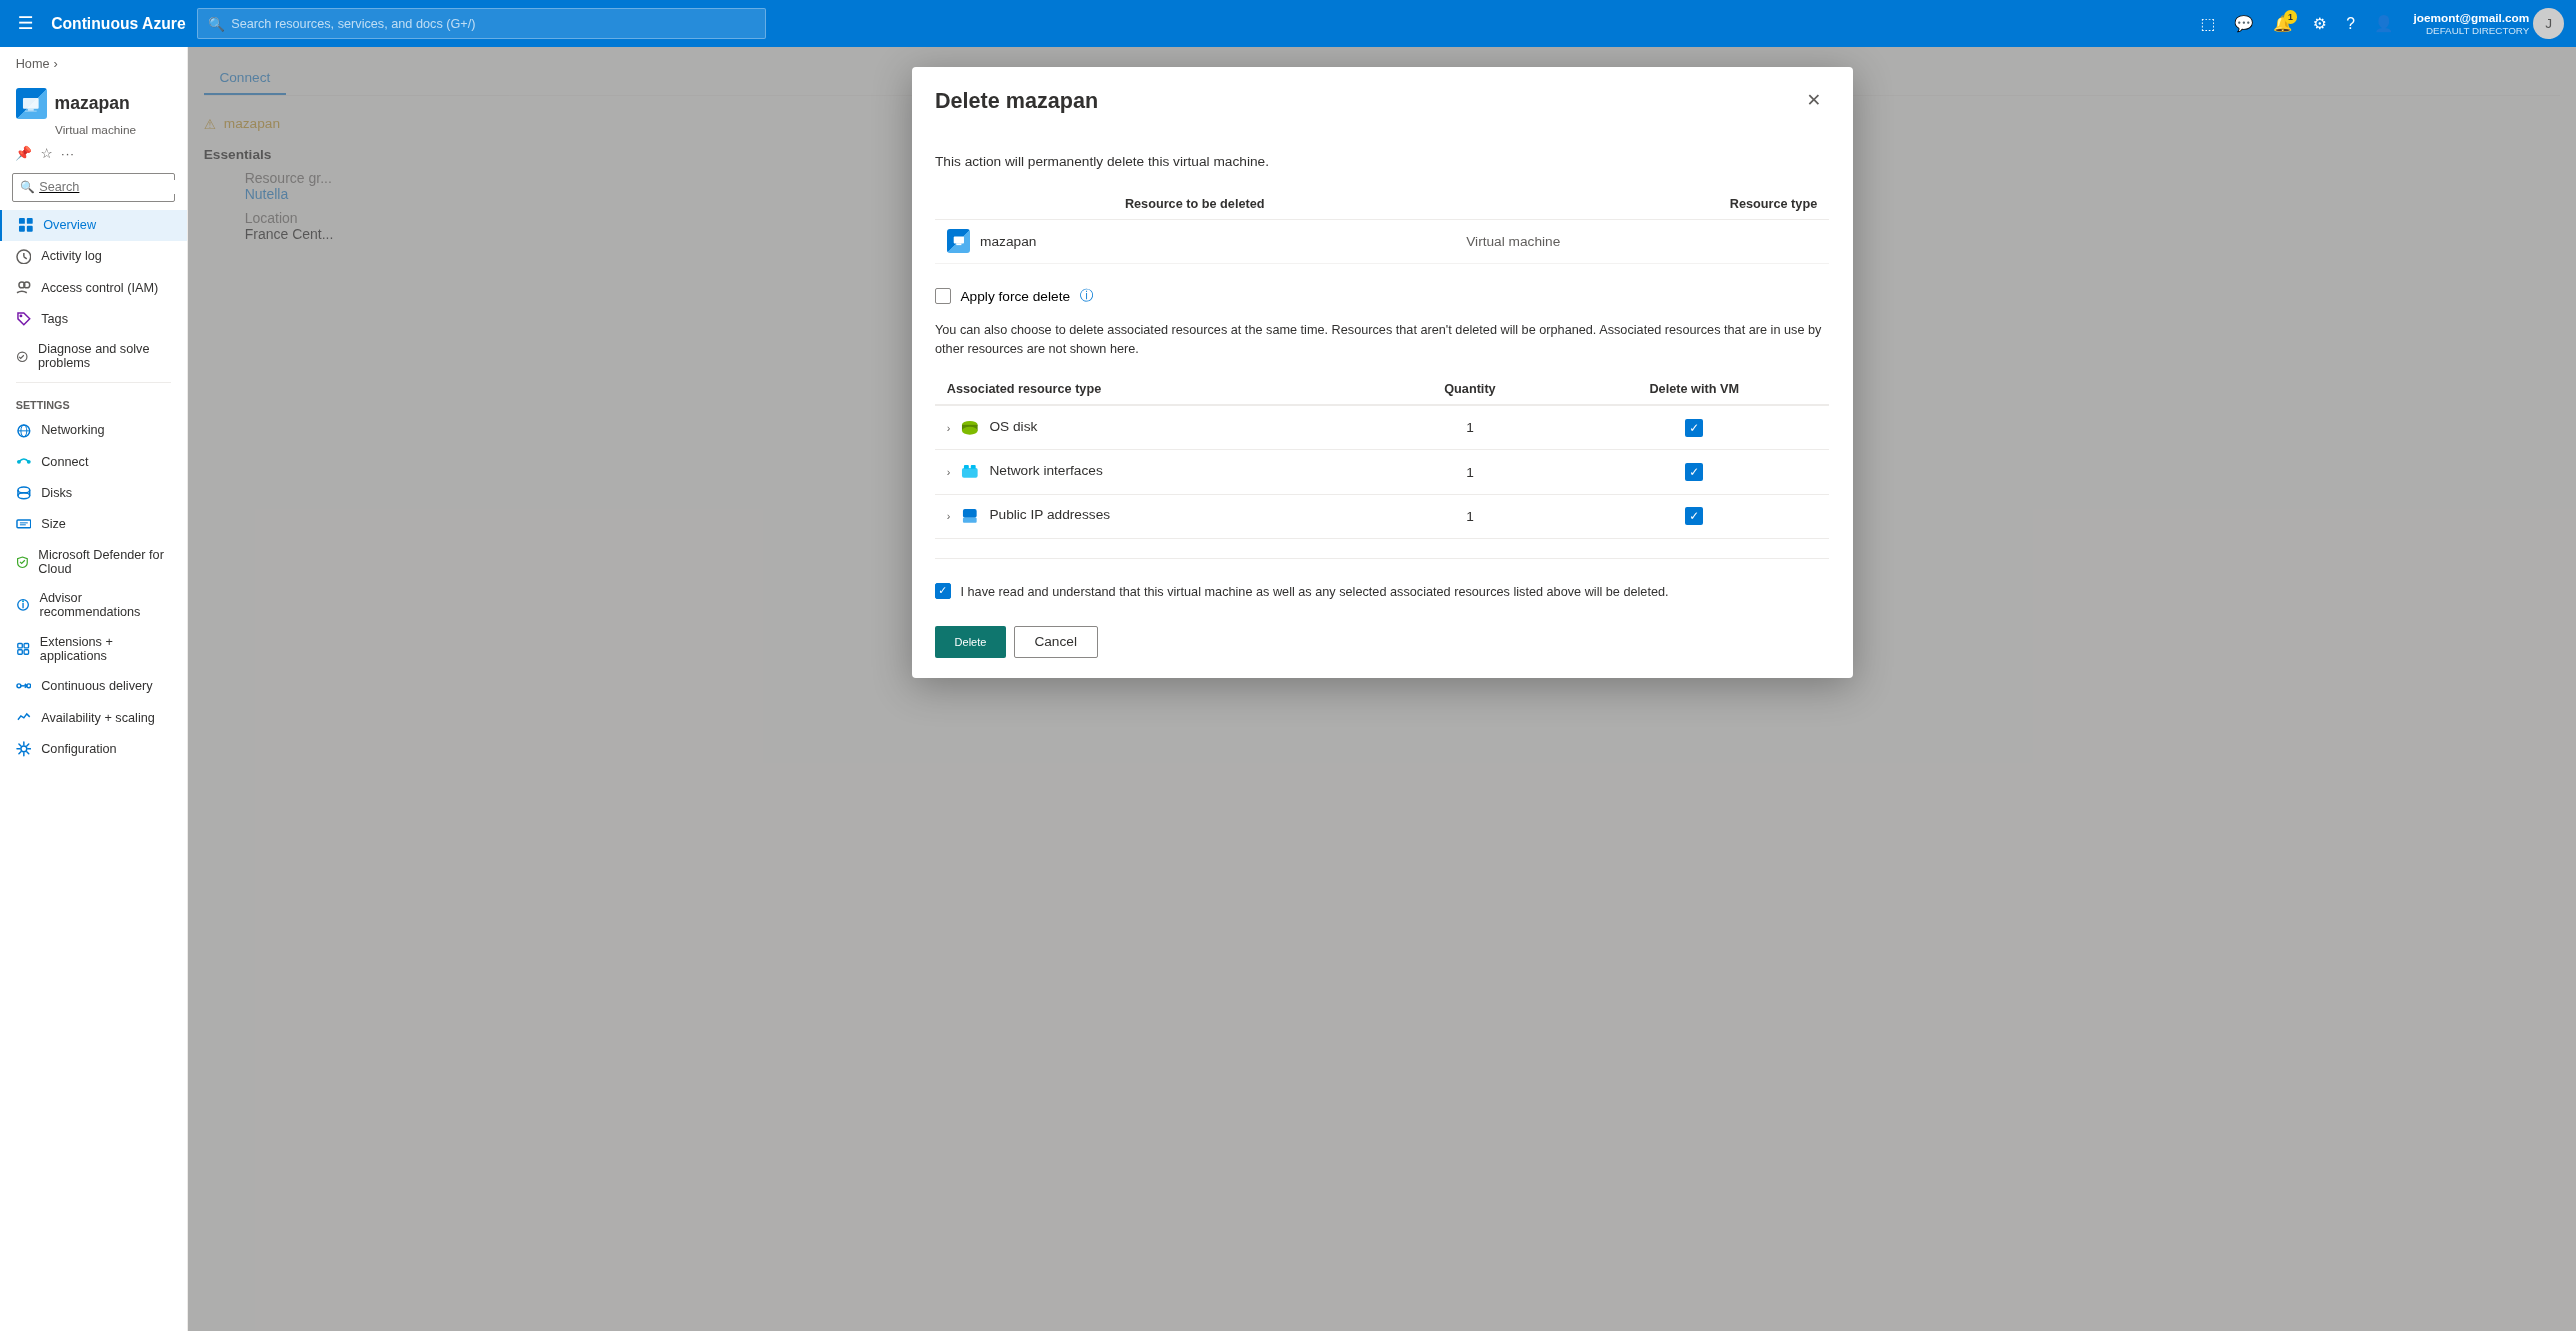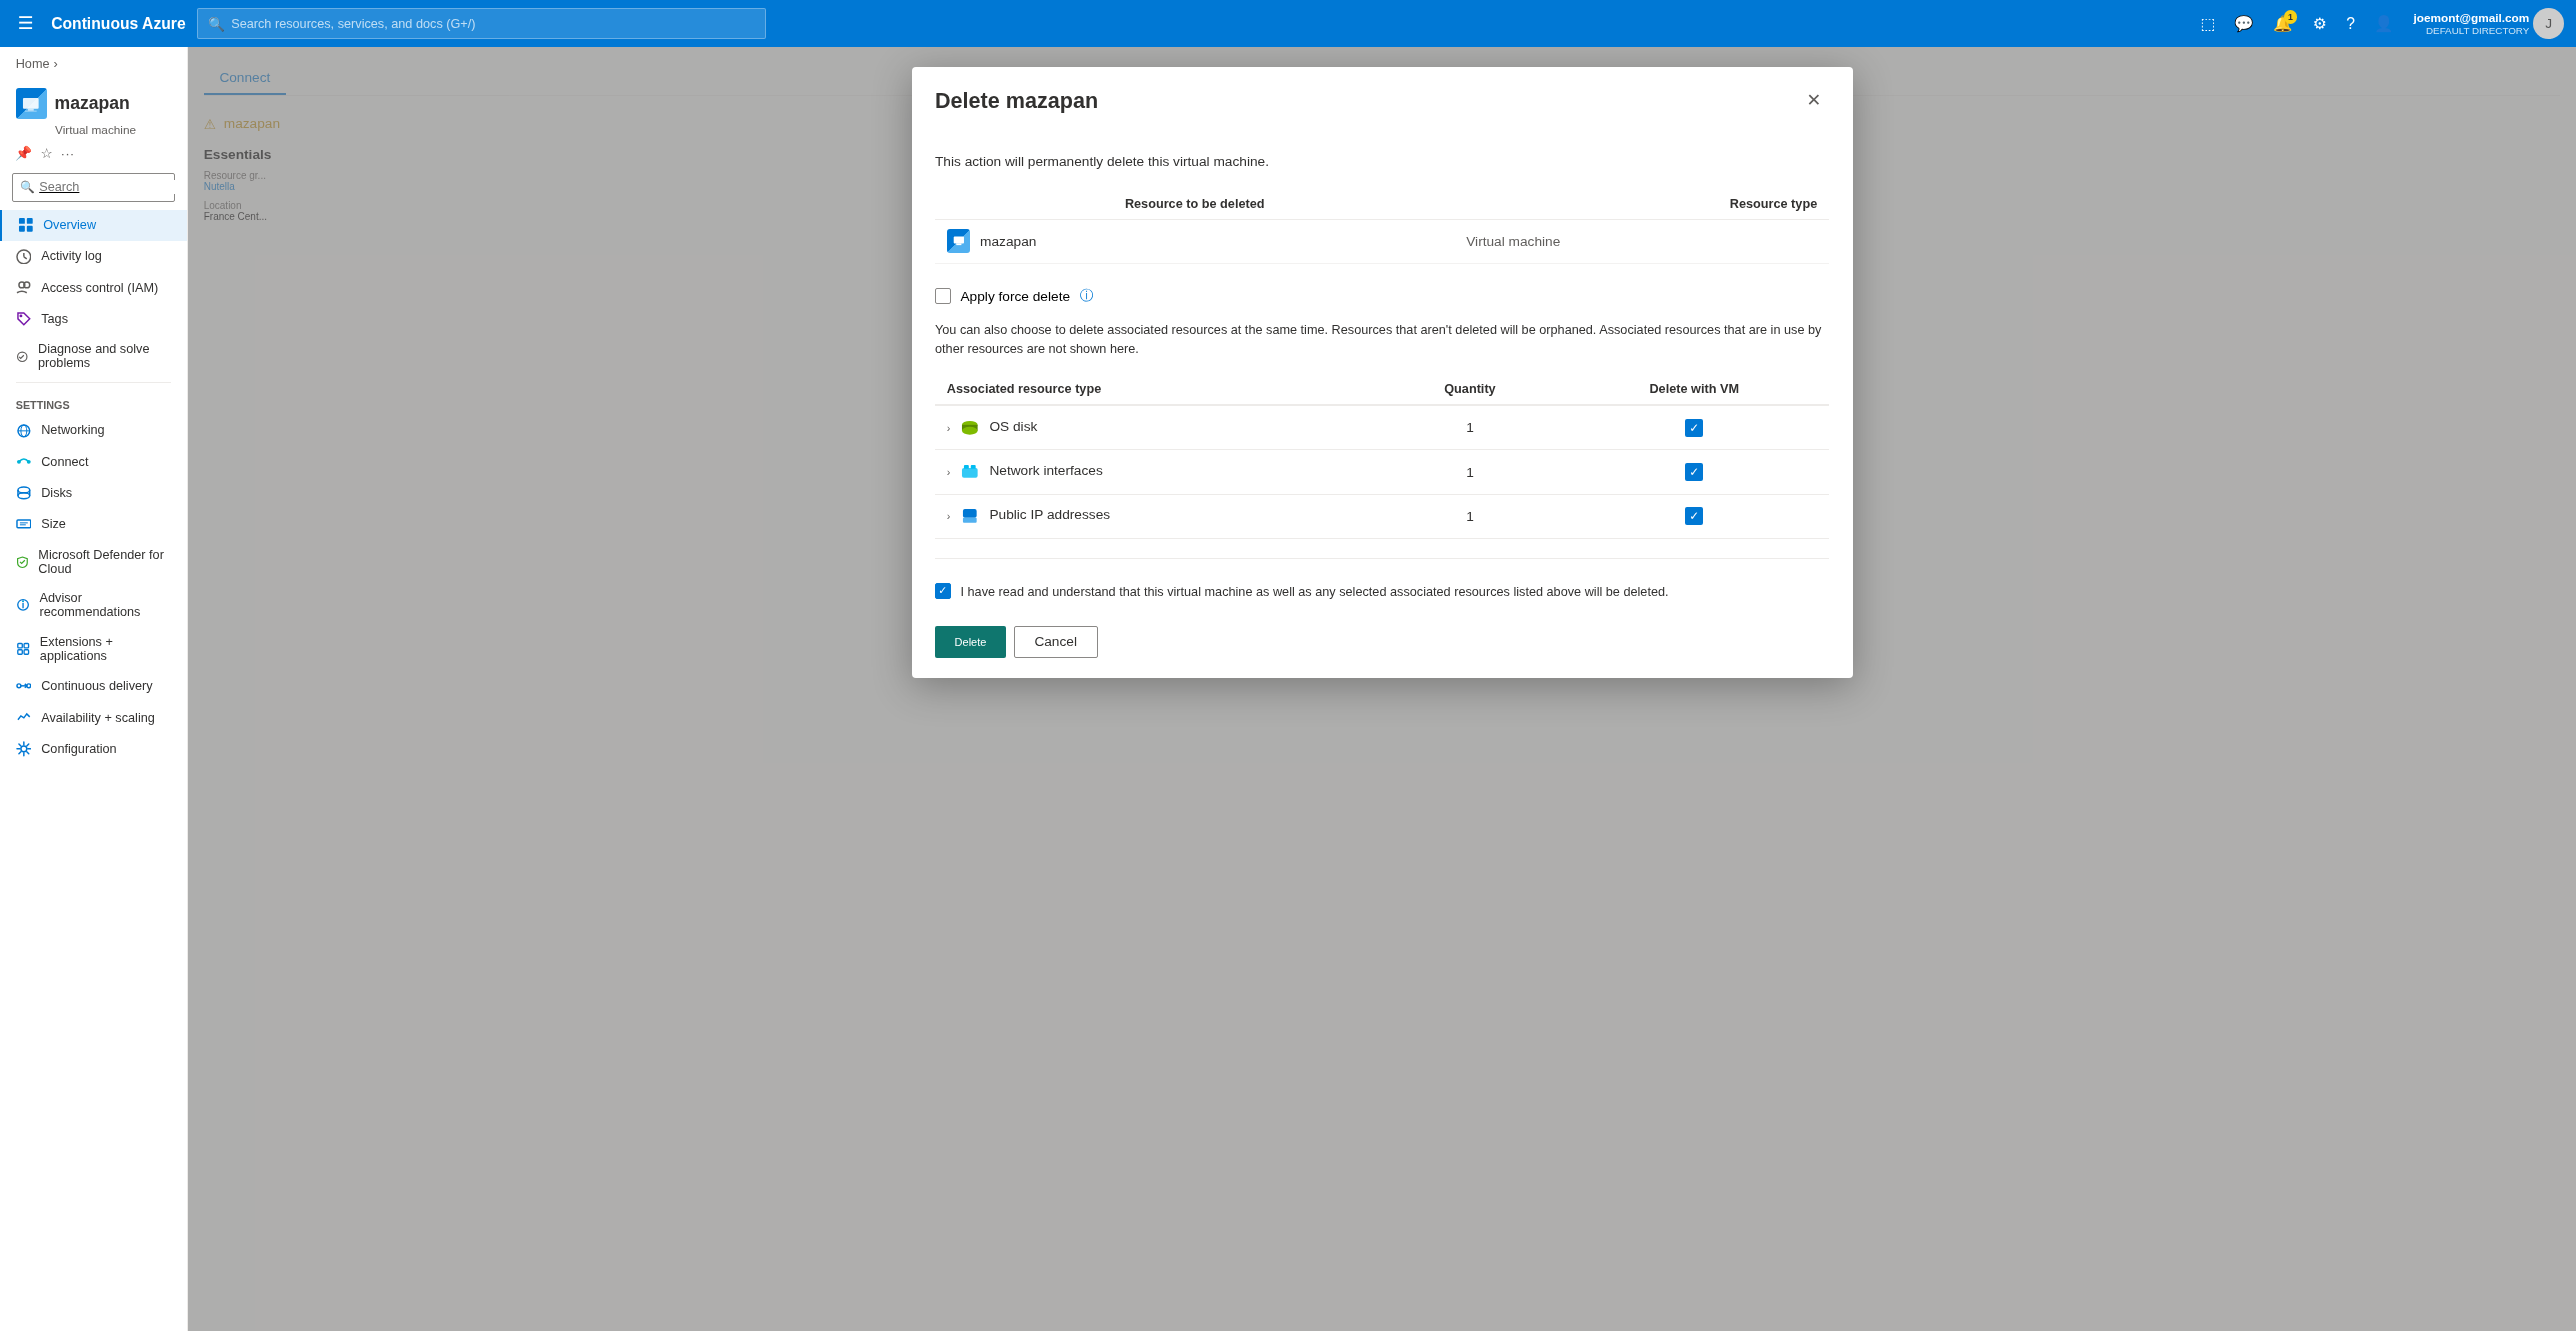--- a/index.html
+++ b/index.html
@@ -348,21 +348,21 @@
 
     <div class="behind-content" style="opacity:0.5;">
       <div class="connect-tab">
         <div class="tab-item active-tab">Connect</div>
       </div>
       <div style="display:flex; align-items:center; gap:7.8px; padding:7.8px 0; color:#c5910e;">
         <span>⚠</span>
         <span>mazapan</span>
       </div>
       <div style="padding: 7.8px 0; font-weight:600;">Essentials</div>
-      <div style="display:grid; grid-template-columns:1fr 1fr; gap:7.8px; font-size:10px;">
+      <div style="display:grid; grid-template-columns:1fr 1fr; gap:7.8px; font-size:14px;margin-left:41px;">
         <div>
           <div style="color:#605e5c;">Resource gr...</div>
           <div style="color:#0078d4;">Nutella</div>
         </div>
         <div>
           <div style="color:#605e5c;">Status</div>
           <div>Running</div>
         </div>
         <div>
           <div style="color:#605e5c;">Location</div>

